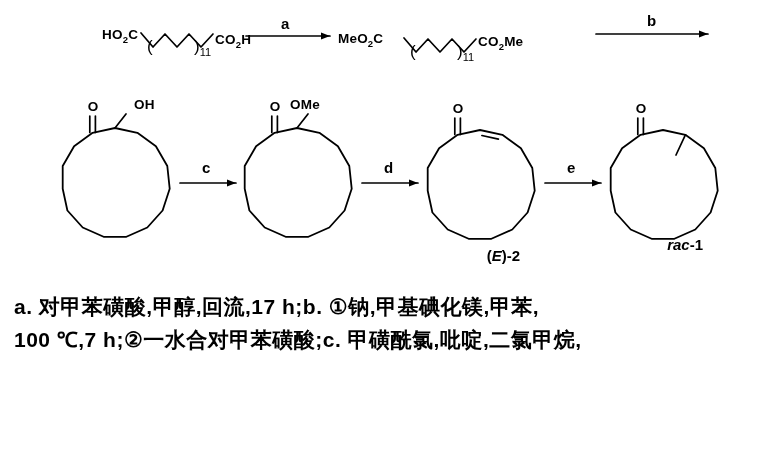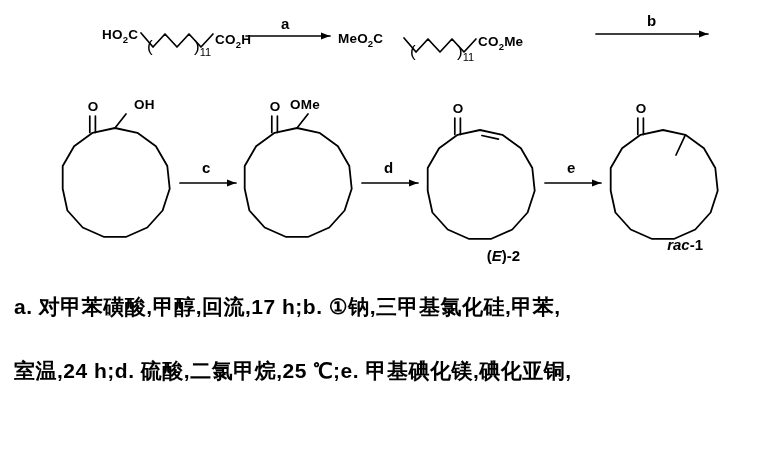--- a/index.html
+++ b/index.html
@@ -114,16 +114,16 @@
   <span class="abs steplabel" style="left:384px;top:159px">d</span>
 
   <span class="abs atom" style="left:450px;top:101px">O</span>
   <span class="abs ringlabel" style="left:440px;top:247px"><span>(</span><i>E</i><span>)-2</span></span>
 
   <span class="abs steplabel" style="left:567px;top:159px">e</span>
 
   <span class="abs atom" style="left:633px;top:101px">O</span>
   <span class="abs ringlabel" style="left:623px;top:236px"><i>rac</i><span>-1</span></span>
 
-  <span class="abs cond" style="left:14px;top:293px">a. 对甲苯磺酸,甲醇,回流,17 h;b. ①钠,三甲基氯化硅,甲苯,</span>
-  <span class="abs cond" style="left:14px;top:357px">室温,24 h;d. 硫酸,二氯甲烷,25 ℃;e. 甲基碘化镁,碘化亚铜,</span>
+  <span class="abs cond" style="left:14px;top:293px">a. 对甲苯磺酸,甲醇,回流,17 h;b. ①钠,甲基碘化镁,甲苯,</span>
+  <span class="abs cond" style="left:14px;top:325px">100 ℃,7 h;②一水合对甲苯磺酸;c. 甲磺酰氯,吡啶,二氯甲烷,</span>
 
 </div>
 
 </body></html>

